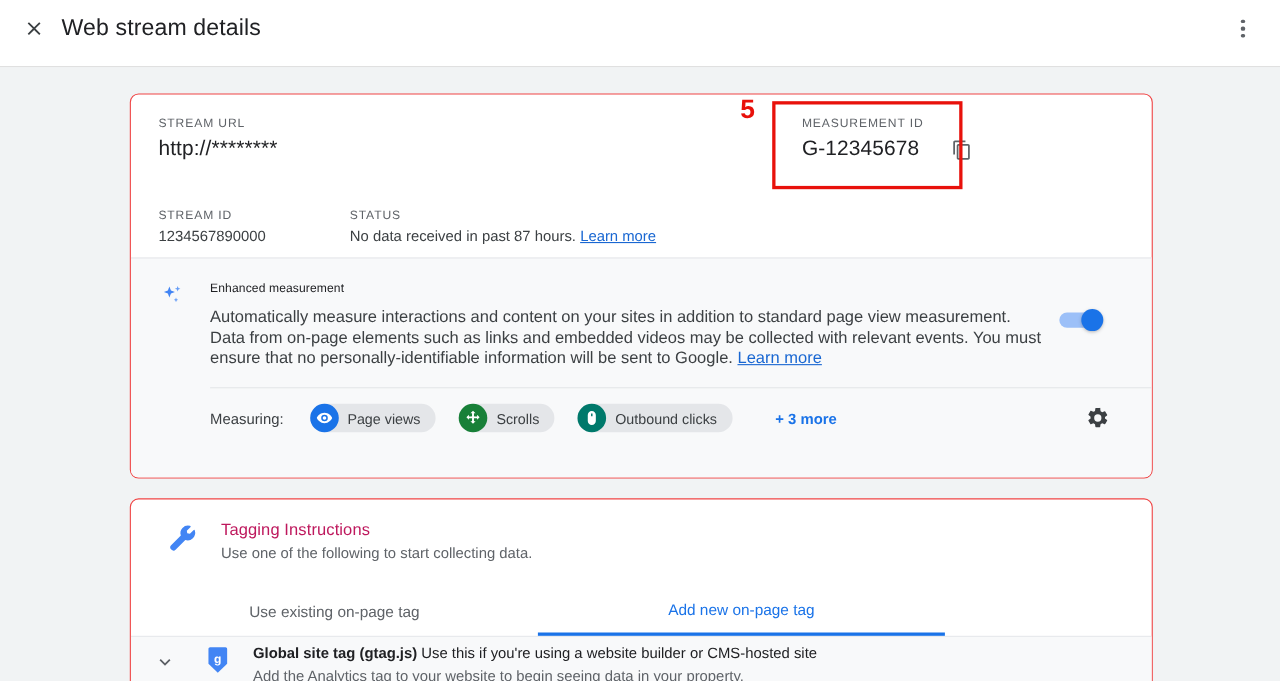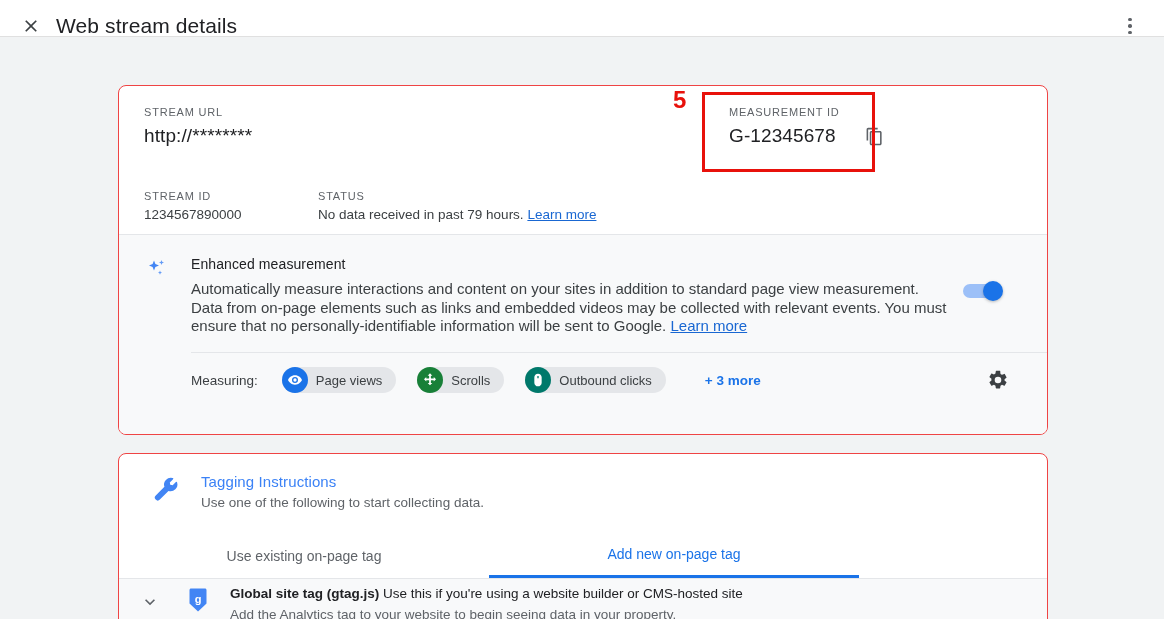--- a/index.html
+++ b/index.html
@@ -14,21 +14,21 @@
     color: #202124;
     overflow: hidden;
     position: relative;
   }
 
   
   .appbar {
     position: absolute;
     left: 0; top: 0;
     width: 1164px;
-    height: 37px;
+    height: 61px;
     background: #ffffff;
     border-bottom: 1px solid #e0e0e0;
     box-sizing: border-box;
   }
   .appbar-close {
     position: absolute;
     left: 14px; top: 9px;
     width: 34px; height: 34px;
     display: flex; align-items: center; justify-content: center;
     border-radius: 50%;
@@ -145,21 +145,21 @@
     box-sizing: border-box;
   }
   .em-icon {
     position: absolute;
     left: 26px; top: 22px;
     width: 24px; height: 24px;
   }
   .em-title {
     position: absolute;
     left: 72px; top: 21px;
-    font-size: 14px;
+    font-size: 11px;
     color: #202124;
     font-weight: 400;
     letter-spacing: .1px;
   }
   .em-body {
     position: absolute;
     left: 72px; top: 45px;
     width: 790px;
     font-size: 15px;
     line-height: 18.6px;
@@ -246,21 +246,21 @@
   
   .tag-icon {
     position: absolute;
     left: 32px; top: 22px;
     width: 30px; height: 30px;
   }
   .tag-title {
     position: absolute;
     left: 82px; top: 19px;
     font-size: 15px;
-    color: #3b82f6;
+    color: #be185d;
     letter-spacing: .1px;
   }
   .tag-sub {
     position: absolute;
     left: 82px; top: 41px;
     font-size: 13.5px;
     color: #5f6368;
   }
   .tabs {
     position: absolute;
@@ -385,21 +385,21 @@
     </div>
 
     <div class="field" id="f-stream-id">
       <div class="field-label">STREAM ID</div>
       <div class="field-value-sm">1234567890000</div>
     </div>
 
     <div class="field" id="f-status">
       <div class="field-label">STATUS</div>
       <div class="field-value-sm">
-        <span>No data received in past 79 hours.</span>
+        <span>No data received in past 87 hours.</span>
         <span class="link">Learn more</span>
       </div>
     </div>
   </div>
 
   <div class="em-section">
     <div class="em-icon">
       <svg width="24" height="24" viewBox="0 0 24 24">
         <path d="M9 3.5 10.4 7.1 14 8.5 10.4 9.9 9 13.5 7.6 9.9 4 8.5 7.6 7.1z" fill="#4285f4"></path>
         <path d="M16.5 3 17.2 4.8 19 5.5 17.2 6.2 16.5 8 15.8 6.2 14 5.5 15.8 4.8z" fill="#669df6"></path>

